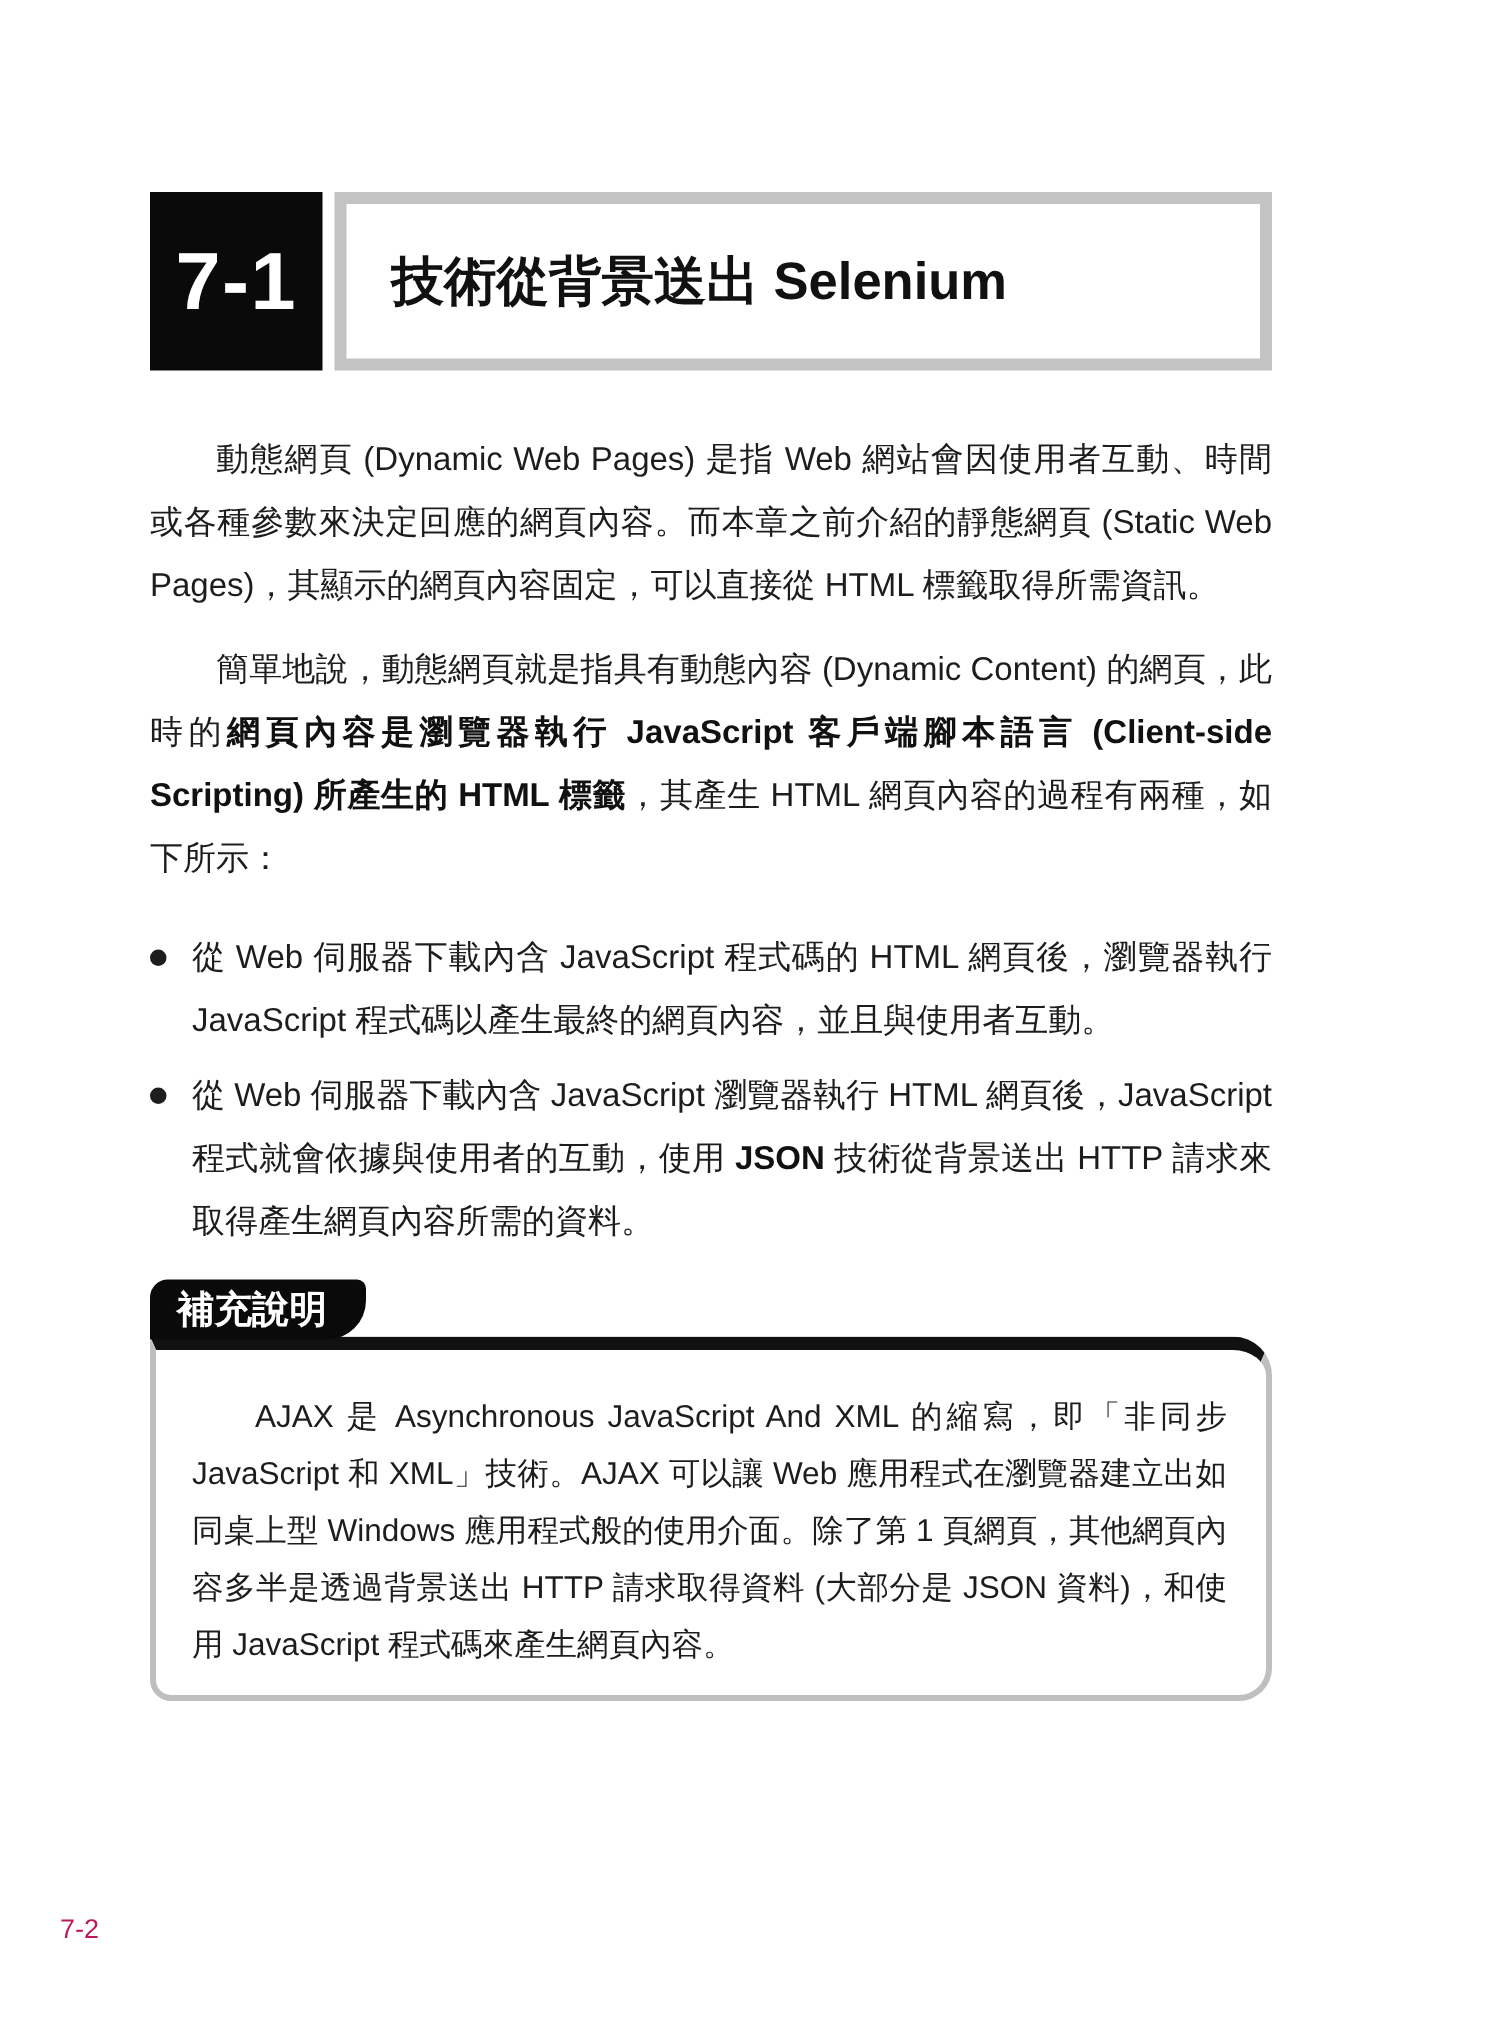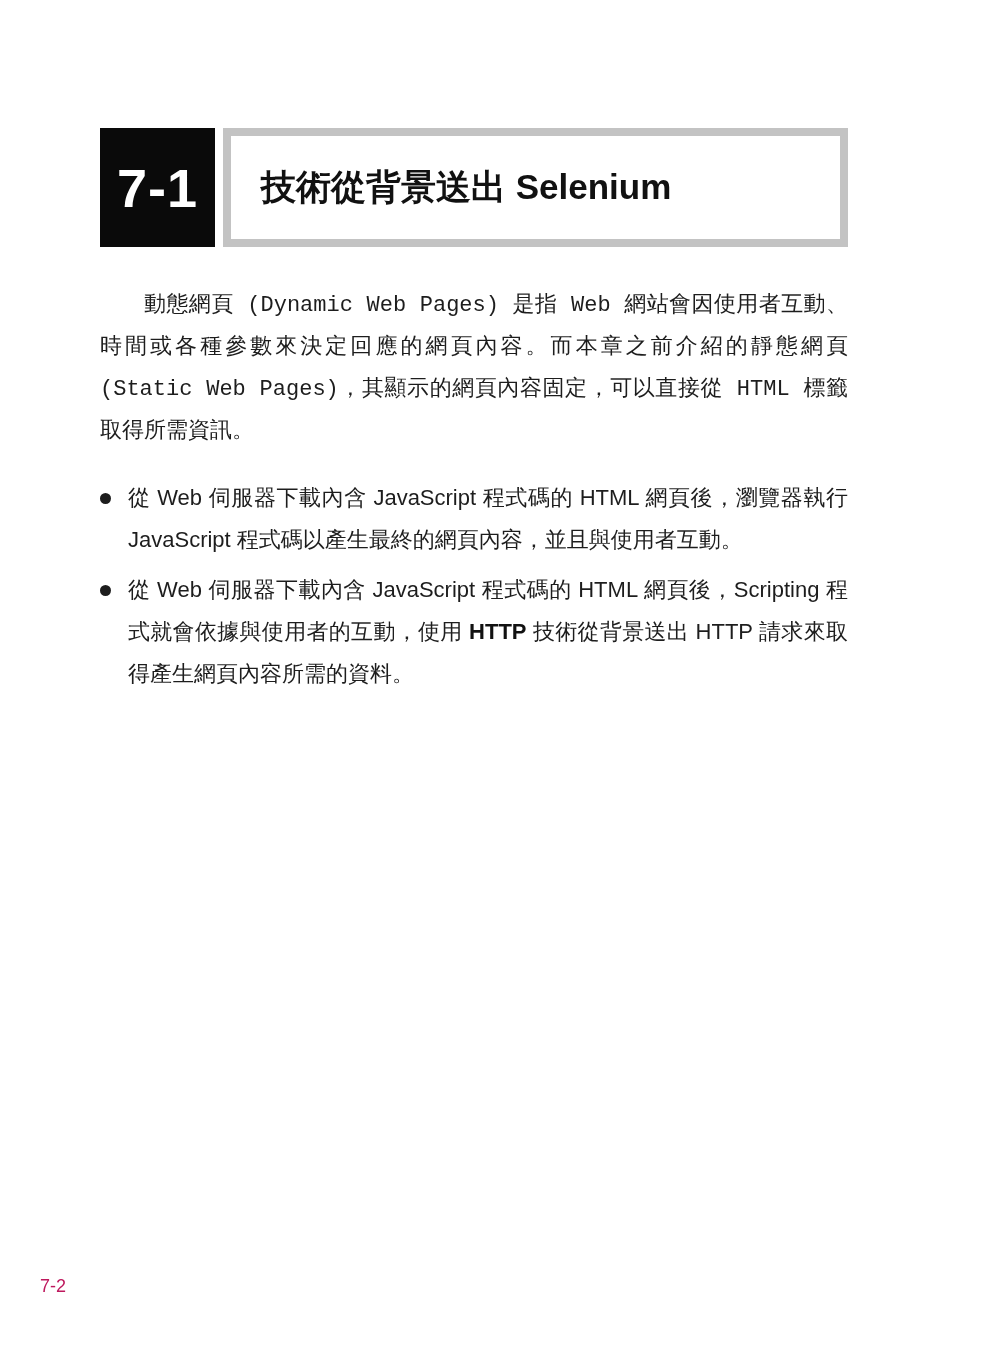--- a/index.html
+++ b/index.html
@@ -51,21 +51,20 @@
     font-weight: bold;
     color: #111111;
   }
 
   
   .para {
     font-size: 22px;
     line-height: 42px;
     text-align: justify;
     color: #1d1d1d;
-    font-family: Liberation Mono, monospace;
   }
   .indent { text-indent: 2em; }
   .p1 { margin-top: 38px; }
   .p2 { margin-top: 14px; }
   strong { font-weight: bold; color: #111111; }
 
   
   .bullet-list { margin-top: 24px; }
   .bullet-item {
     display: flex;
@@ -136,33 +135,40 @@
 <div class="page">
   <div class="content">
 
     <div class="section-header">
       <div class="section-number-box">7-1</div>
       <div class="section-title-box">技術從背景送出 Selenium</div>
     </div>
 
     <p class="para indent p1">動態網頁 (Dynamic Web Pages) 是指 Web 網站會因使用者互動、時間或各種參數來決定回應的網頁內容。而本章之前介紹的靜態網頁 (Static Web Pages)，其顯示的網頁內容固定，可以直接從 HTML 標籤取得所需資訊。</p>
 
+    <p class="para indent p2"><span>簡單地說，動態網頁就是指具有動態內容 (Dynamic Content) 的網頁，此時的</span><strong>網頁內容是瀏覽器執行 JavaScript 客戶端腳本語言 (Client-side Scripting) 所產生的 HTML 標籤</strong><span>，其產生 HTML 網頁內容的過程有兩種，如下所示：</span></p>
 
     <div class="bullet-list">
 
       <div class="bullet-item">
         <span class="bullet-dot"></span>
         <div class="bullet-text"><span>從 Web 伺服器下載內含 JavaScript 程式碼的 HTML 網頁後，瀏覽器執行 JavaScript 程式碼以產生最終的網頁內容，並且與使用者互動。</span><strong></strong><span></span></div>
       </div>
 
       <div class="bullet-item">
         <span class="bullet-dot"></span>
-        <div class="bullet-text"><span>從 Web 伺服器下載內含 JavaScript 程式碼的 HTML 網頁後，Scripting 程式就會依據與使用者的互動，使用 </span><strong>HTTP</strong><span> 技術從背景送出 HTTP 請求來取得產生網頁內容所需的資料。</span></div>
+        <div class="bullet-text"><span>從 Web 伺服器下載內含 JavaScript 瀏覽器執行 HTML 網頁後，JavaScript 程式就會依據與使用者的互動，使用 </span><strong>JSON</strong><span> 技術從背景送出 HTTP 請求來取得產生網頁內容所需的資料。</span></div>
       </div>
 
     </div>
 
+    <div class="note-block">
+      <div class="note-tab">補充說明</div>
+      <div class="note-box">
+        <p class="para indent">AJAX 是 Asynchronous JavaScript And XML 的縮寫，即「非同步 JavaScript 和 XML」技術。AJAX 可以讓 Web 應用程式在瀏覽器建立出如同桌上型 Windows 應用程式般的使用介面。除了第 1 頁網頁，其他網頁內容多半是透過背景送出 HTTP 請求取得資料 (大部分是 JSON 資料)，和使用 JavaScript 程式碼來產生網頁內容。</p>
+      </div>
+    </div>
 
 
   </div>
 
   <div class="page-number">7-2</div>
 </div>
 
 </body></html>

